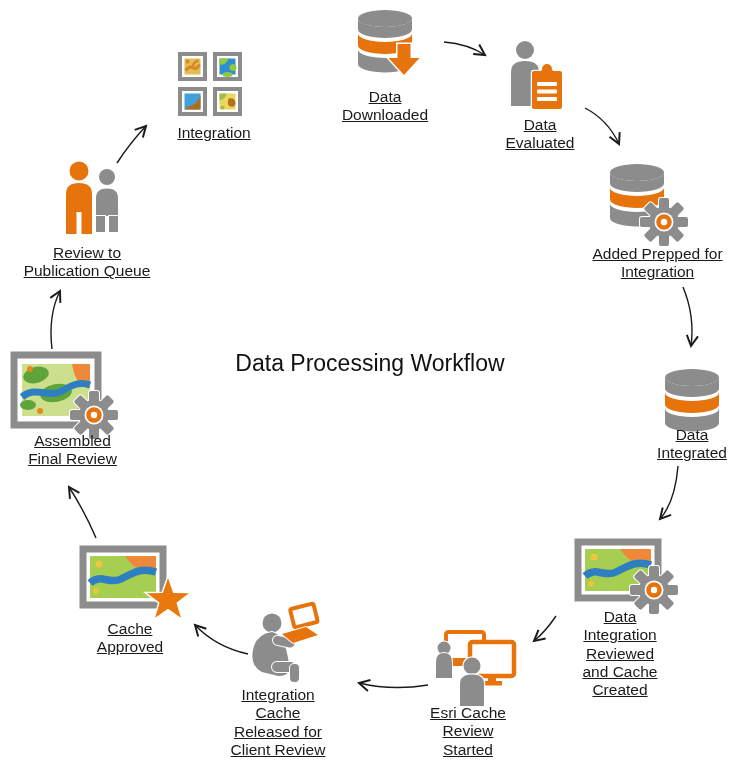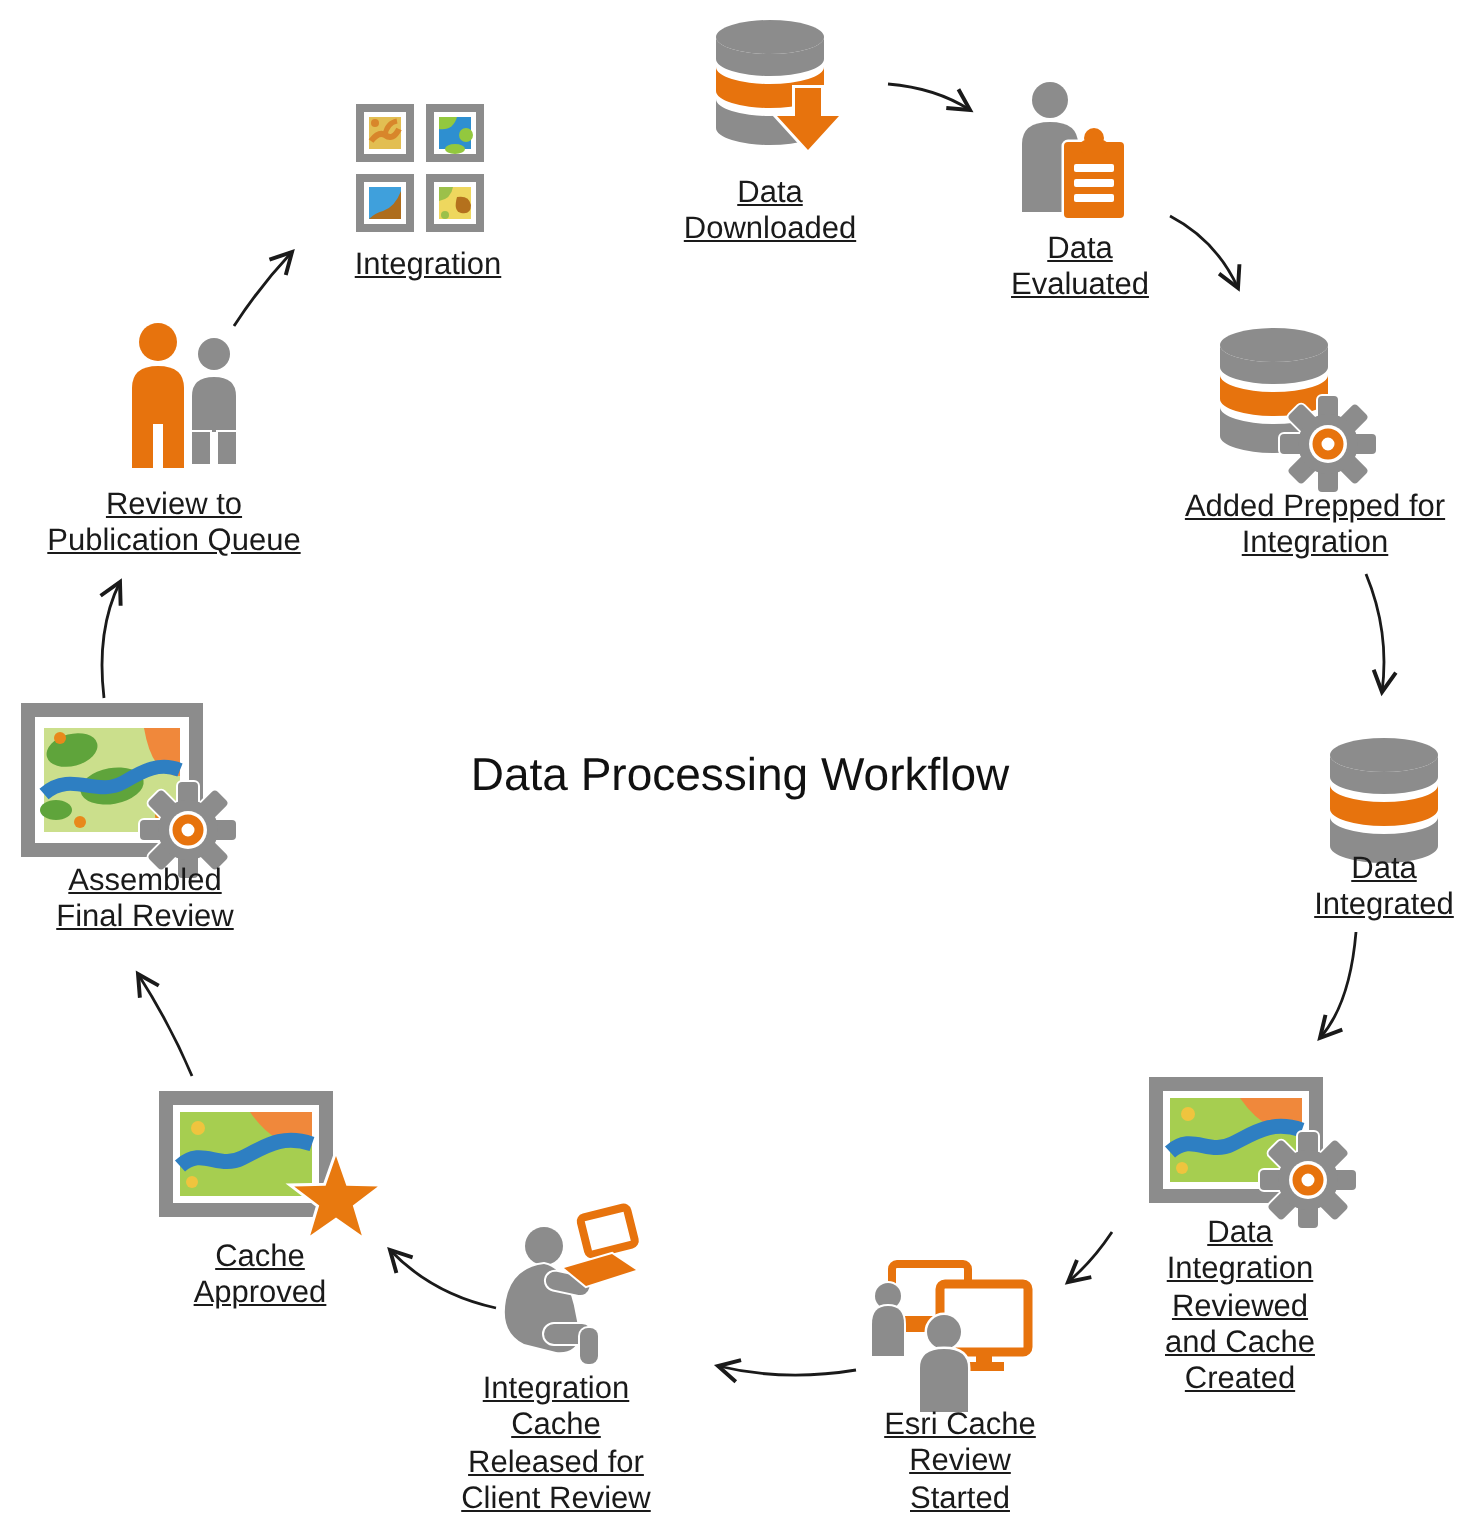--- a/index.html
+++ b/index.html
@@ -4,21 +4,21 @@
 <style>
   html,body{margin:0;padding:0;background:#fff;}
   .canvas{position:relative;width:737px;height:769px;background:#ffffff;
           font-family:"Liberation Sans",sans-serif;overflow:hidden;}
   .arrows{position:absolute;left:0;top:0;pointer-events:none;}
   .node{position:absolute;left:0;top:0;width:0;height:0;}
   .icon{position:absolute;overflow:visible;}
   .label{position:absolute;text-align:center;white-space:pre-line;
          font-size:15.5px;line-height:1.18;color:#1a1a1a;text-decoration:underline;}
   .title{position:absolute;left:225px;top:350px;width:290px;text-align:center;
-         font-size:23px;font-weight:500;color:#111;margin-top:24px;}
+         font-size:23px;font-weight:500;color:#111;}
   .defs{position:absolute;width:0;height:0;}
 </style>
 </head>
 <body>
 
 <div class="canvas">
 
   <svg class="defs" aria-hidden="true">
     <defs>
       <symbol id="sym-db" overflow="visible">
@@ -149,21 +149,21 @@
         <path d="M0,50 L0,34 Q0,25 8,25 Q16,25 16,34 L16,50 Z"></path>
       </g>
       <rect x="34" y="14" width="44" height="34" rx="2.5" fill="#fff" stroke="#E7730D" stroke-width="4.5"></rect>
       <rect x="52" y="48" width="8" height="5" fill="#E7730D"></rect>
       <rect x="46" y="53" width="20" height="4.5" fill="#E7730D"></rect>
       <g fill="#8C8C8C" stroke="#fff" stroke-width="2.5" paint-order="stroke">
         <circle cx="36" cy="38" r="8.5"></circle>
         <path d="M24,78 L24,56 Q24,46.5 36,46.5 Q48,46.5 48,56 L48,78 Z"></path>
       </g>
     </svg>
-    <div class="label" style="left:420px;top:704px;width:120px">Esri Cache
+    <div class="label" style="left:408px;top:704px;width:120px">Esri Cache
 Review
 Started</div>
   </div>
 
   <div class="node">
     <svg class="icon" style="left:242px;top:602px" width="82" height="82" viewBox="0 0 82 82">
       <g fill="#8C8C8C" stroke="#fff" stroke-width="2" paint-order="stroke">
         <circle cx="30" cy="21" r="9.5"></circle>
         <path d="M30,30 Q14,32 11,48 Q8,64 20,70 L36,74 Q46,75 48,66 L46,56 Q44,44 40,38 Q36,31 30,30 Z"></path>
         <rect x="32" y="33" width="22" height="9" rx="4.5" transform="rotate(12 32 33)"></rect>

